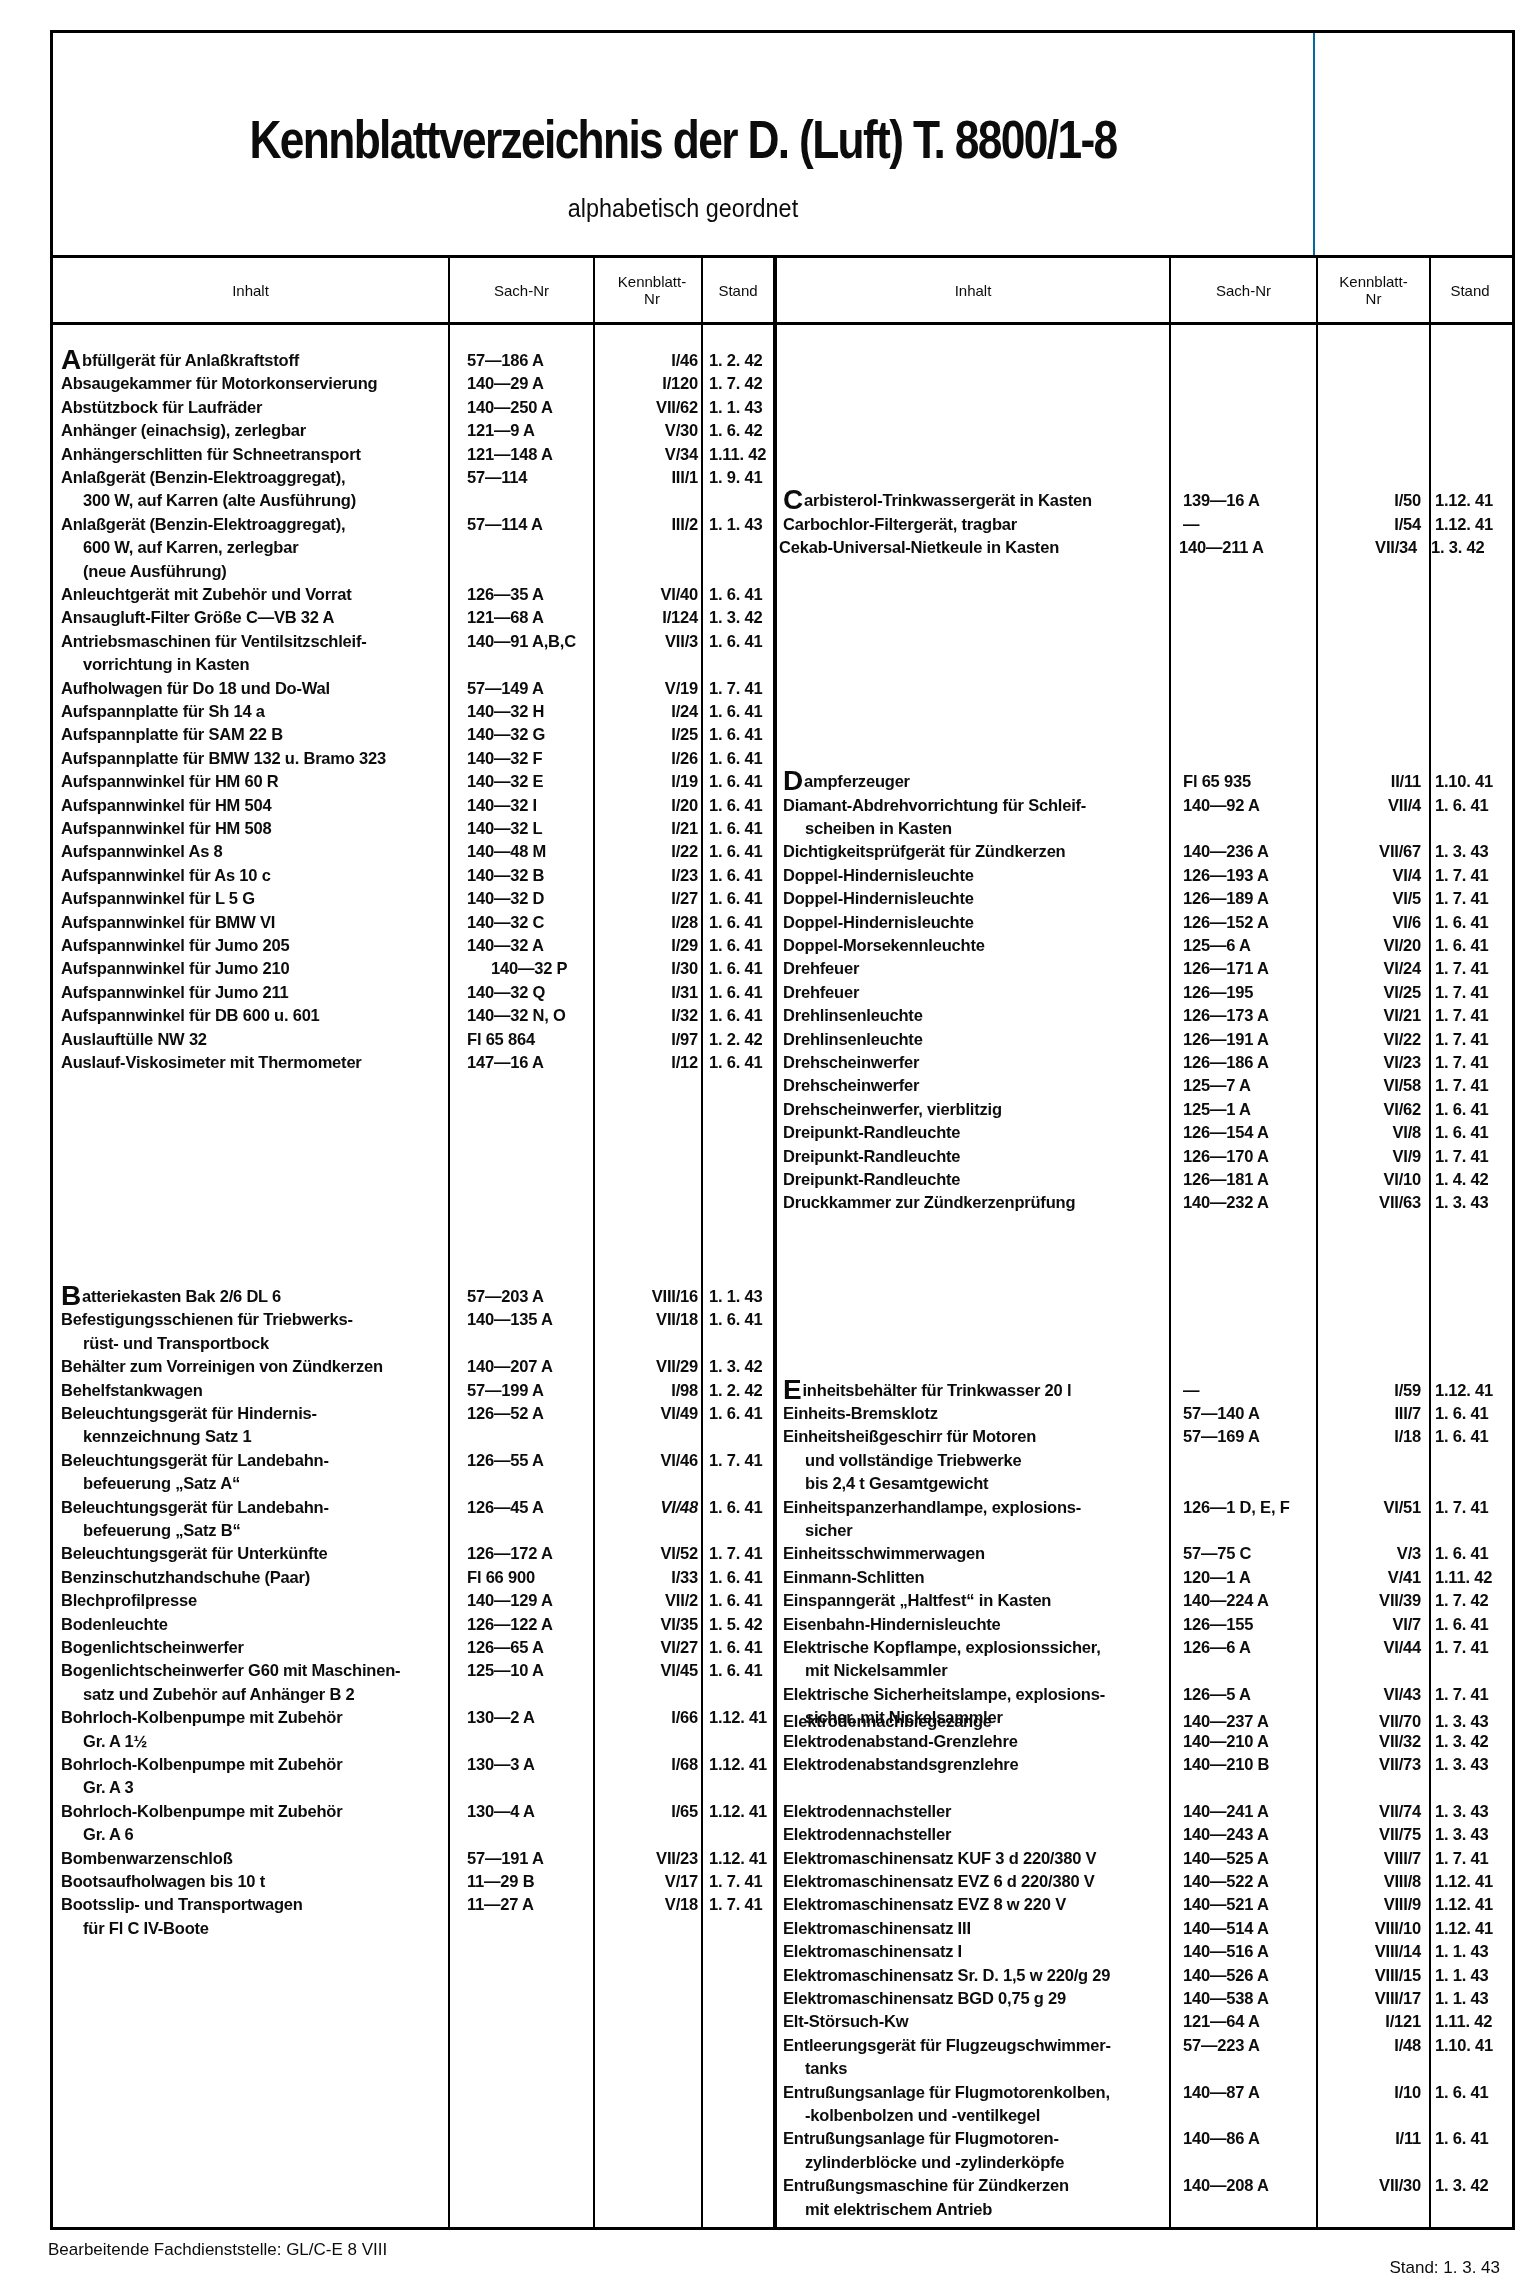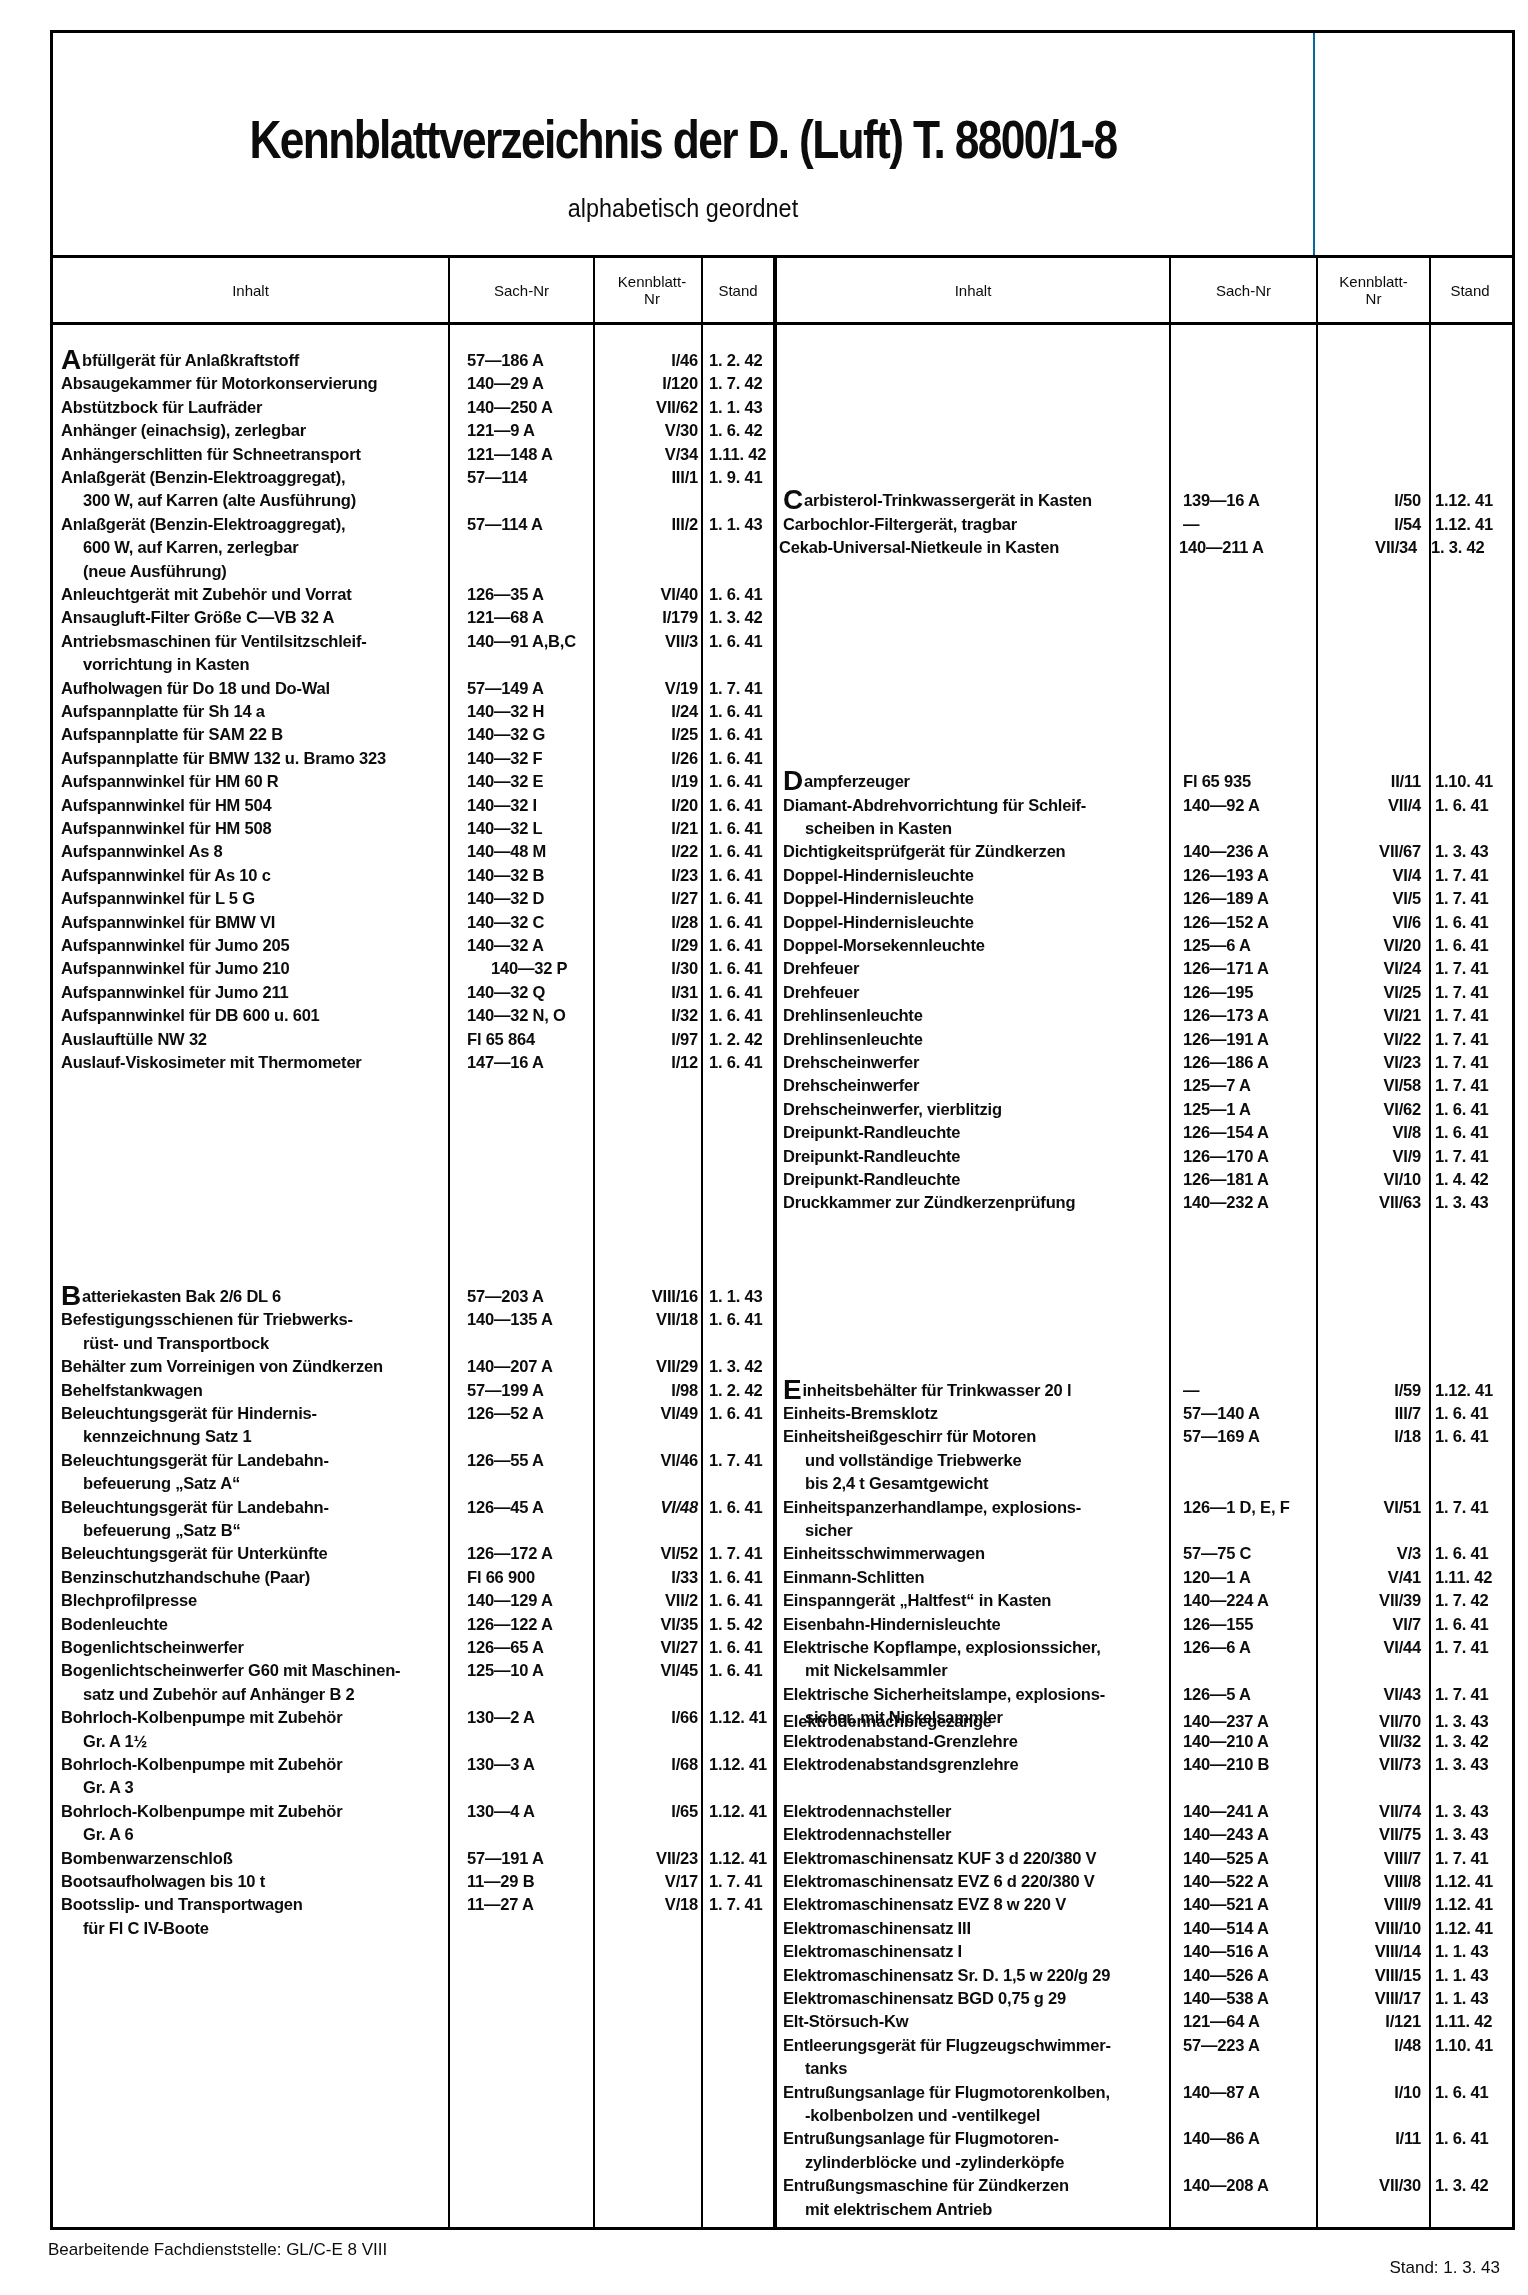--- a/index.html
+++ b/index.html
@@ -118,21 +118,21 @@
       </div>
       <div class="row" style="top: 550px; left: 8px; width: 712px;">
         <span class="c-inhalt"><span>Anleuchtgerät mit Zubehör und Vorrat</span></span>
         <span class="c-sach" style="left: 406px;">126—35 A</span>
         <span class="c-kb" style="left: 545px; width: 92px;">VI/40</span>
         <span class="c-stand" style="left: 648px;">1. 6. 41</span>
       </div>
       <div class="row" style="top: 573.4px; left: 8px; width: 712px;">
         <span class="c-inhalt"><span>Ansaugluft-Filter Größe C—VB 32 A</span></span>
         <span class="c-sach" style="left: 406px;">121—68 A</span>
-        <span class="c-kb" style="left: 545px; width: 92px;">I/179</span>
+        <span class="c-kb" style="left: 545px; width: 92px;">I/124</span>
         <span class="c-stand" style="left: 648px;">1. 3. 42</span>
       </div>
       <div class="row" style="top: 596.8px; left: 8px; width: 712px;">
         <span class="c-inhalt"><span>Antriebsmaschinen für Ventilsitzschleif-</span></span>
         <span class="c-sach" style="left: 406px;">140—91 A,B,C</span>
         <span class="c-kb" style="left: 545px; width: 92px;">VII/3</span>
         <span class="c-stand" style="left: 648px;">1. 6. 41</span>
       </div>
       <div class="row" style="top: 620.2px; left: 8px; width: 712px;">
         <span class="c-inhalt cont"><span>vorrichtung in Kasten</span></span>

